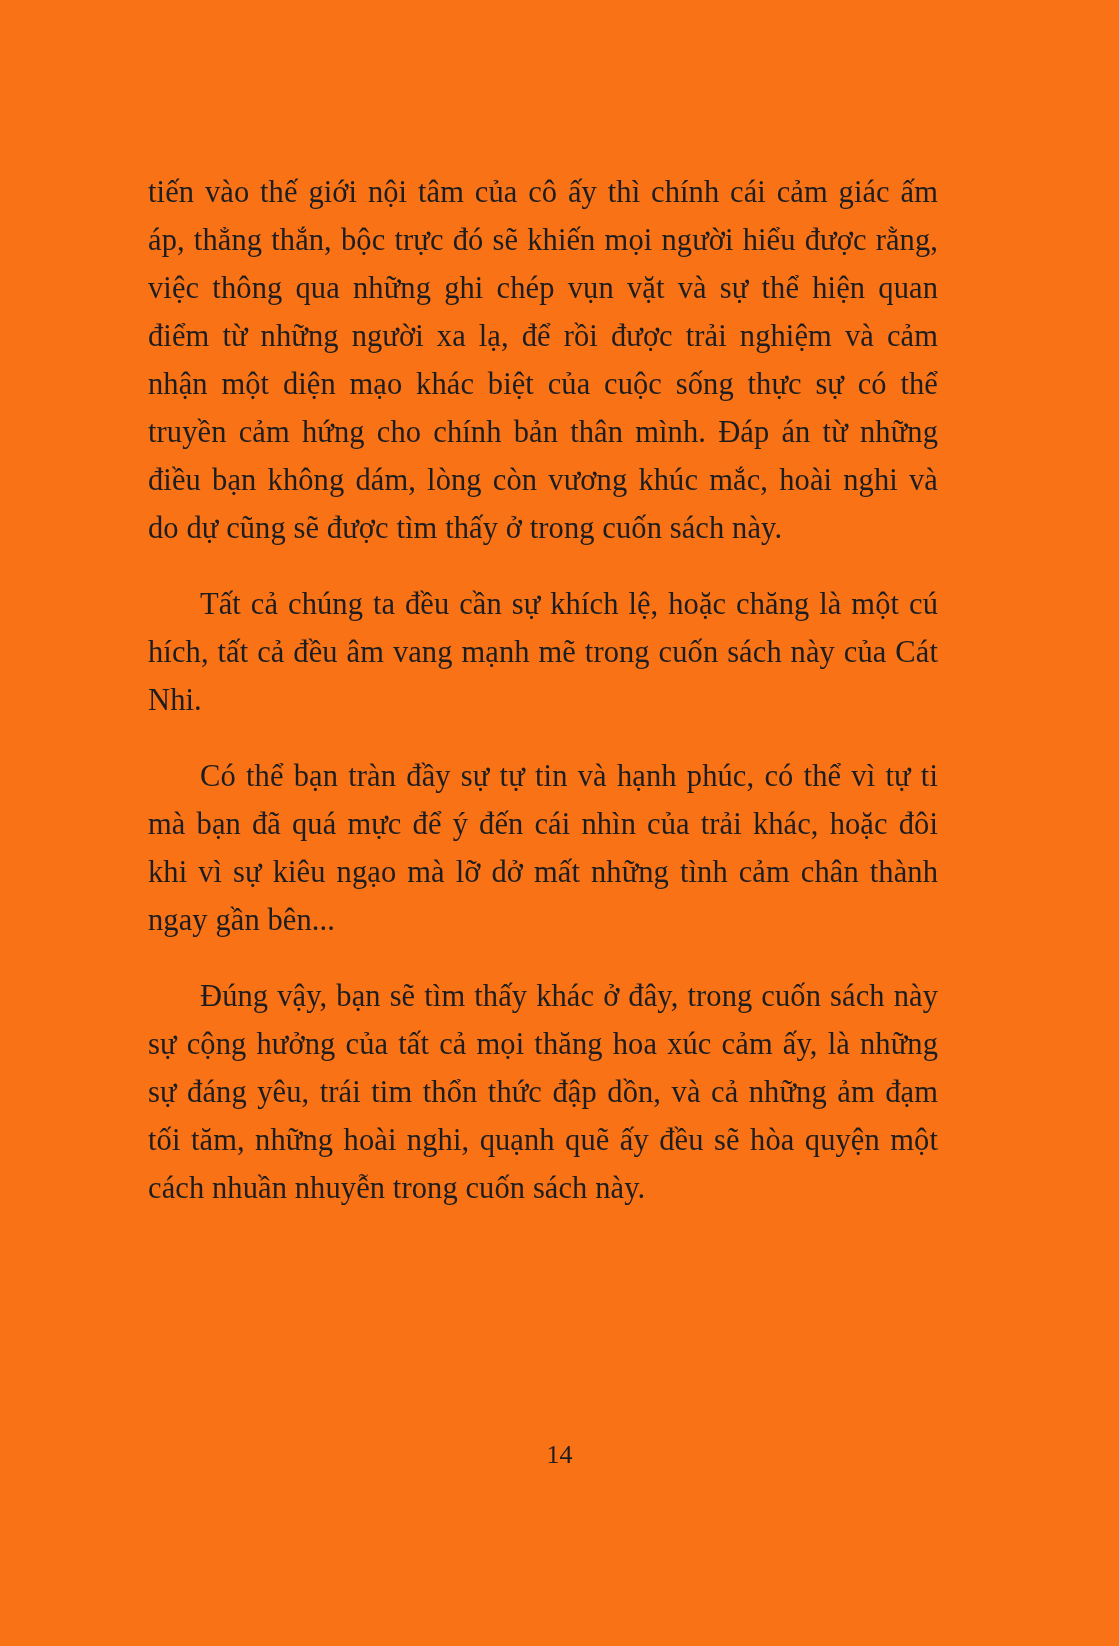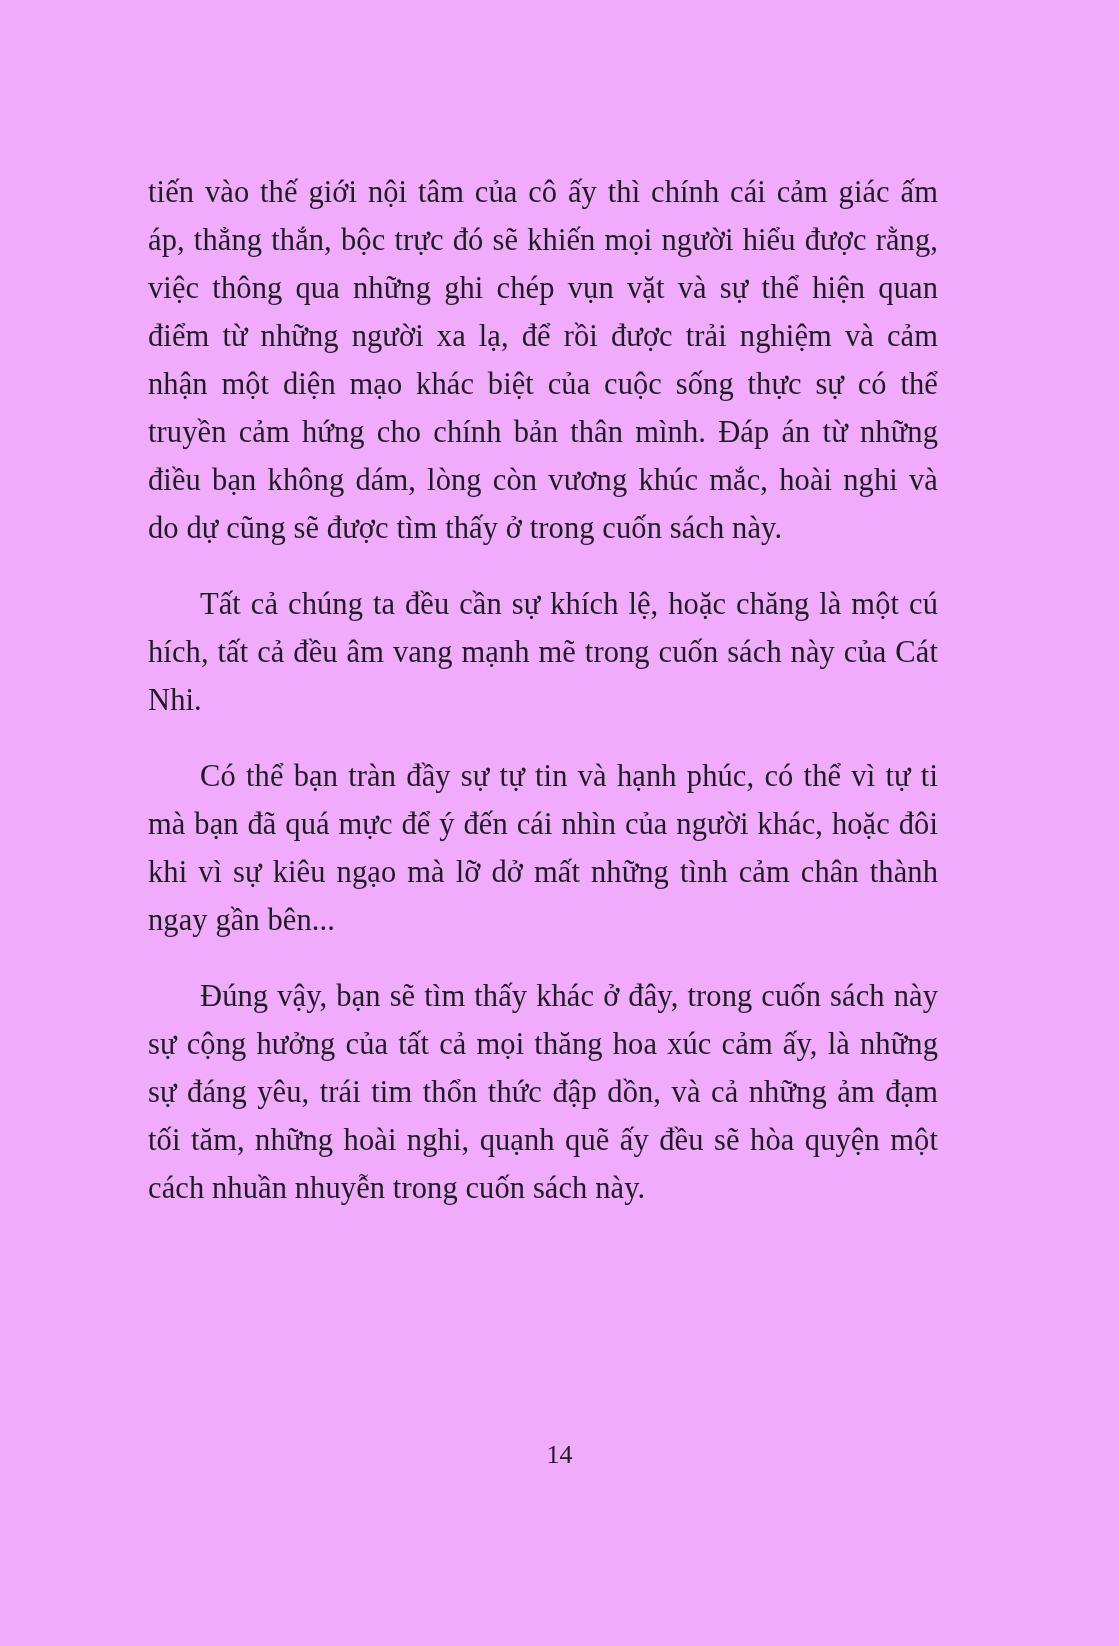--- a/index.html
+++ b/index.html
@@ -4,21 +4,21 @@
 <style>
   html, body {
     margin: 0;
     padding: 0;
     background: #ffffff;
   }
   .page {
     position: relative;
     width: 1119px;
     height: 1646px;
-    background: #f0abfc;
+    background: #f97316;
     margin: 0 auto;
     overflow: hidden;
     box-sizing: border-box;
   }
   .content {
     position: absolute;
     left: 148px;
     top: 168px;
     width: 790px;
   }
@@ -50,17 +50,17 @@
     color: #1d1d1f;
   }
 </style>
 </head>
 <body>
 
 <div class="page">
   <div class="content">
     <p class="para first">tiến vào thế giới nội tâm của cô ấy thì chính cái cảm giác ấm áp, thẳng thắn, bộc trực đó sẽ khiến mọi người hiểu được rằng, việc thông qua những ghi chép vụn vặt và sự thể hiện quan điểm từ những người xa lạ, để rồi được trải nghiệm và cảm nhận một diện mạo khác biệt của cuộc sống thực sự có thể truyền cảm hứng cho chính bản thân mình. Đáp án từ những điều bạn không dám, lòng còn vương khúc mắc, hoài nghi và do dự cũng sẽ được tìm thấy ở trong cuốn sách này.</p>
     <p class="para indent">Tất cả chúng ta đều cần sự khích lệ, hoặc chăng là một cú hích, tất cả đều âm vang mạnh mẽ trong cuốn sách này của Cát Nhi.</p>
-    <p class="para indent">Có thể bạn tràn đầy sự tự tin và hạnh phúc, có thể vì tự ti mà bạn đã quá mực để ý đến cái nhìn của người khác, hoặc đôi khi vì sự kiêu ngạo mà lỡ dở mất những tình cảm chân thành ngay gần bên...</p>
+    <p class="para indent">Có thể bạn tràn đầy sự tự tin và hạnh phúc, có thể vì tự ti mà bạn đã quá mực để ý đến cái nhìn của trải khác, hoặc đôi khi vì sự kiêu ngạo mà lỡ dở mất những tình cảm chân thành ngay gần bên...</p>
     <p class="para indent">Đúng vậy, bạn sẽ tìm thấy khác ở đây, trong cuốn sách này sự cộng hưởng của tất cả mọi thăng hoa xúc cảm ấy, là những sự đáng yêu, trái tim thổn thức đập dồn, và cả những ảm đạm tối tăm, những hoài nghi, quạnh quẽ ấy đều sẽ hòa quyện một cách nhuần nhuyễn trong cuốn sách này.</p>
   </div>
   <div class="page-number">14</div>
 </div>
 
 </body></html>

